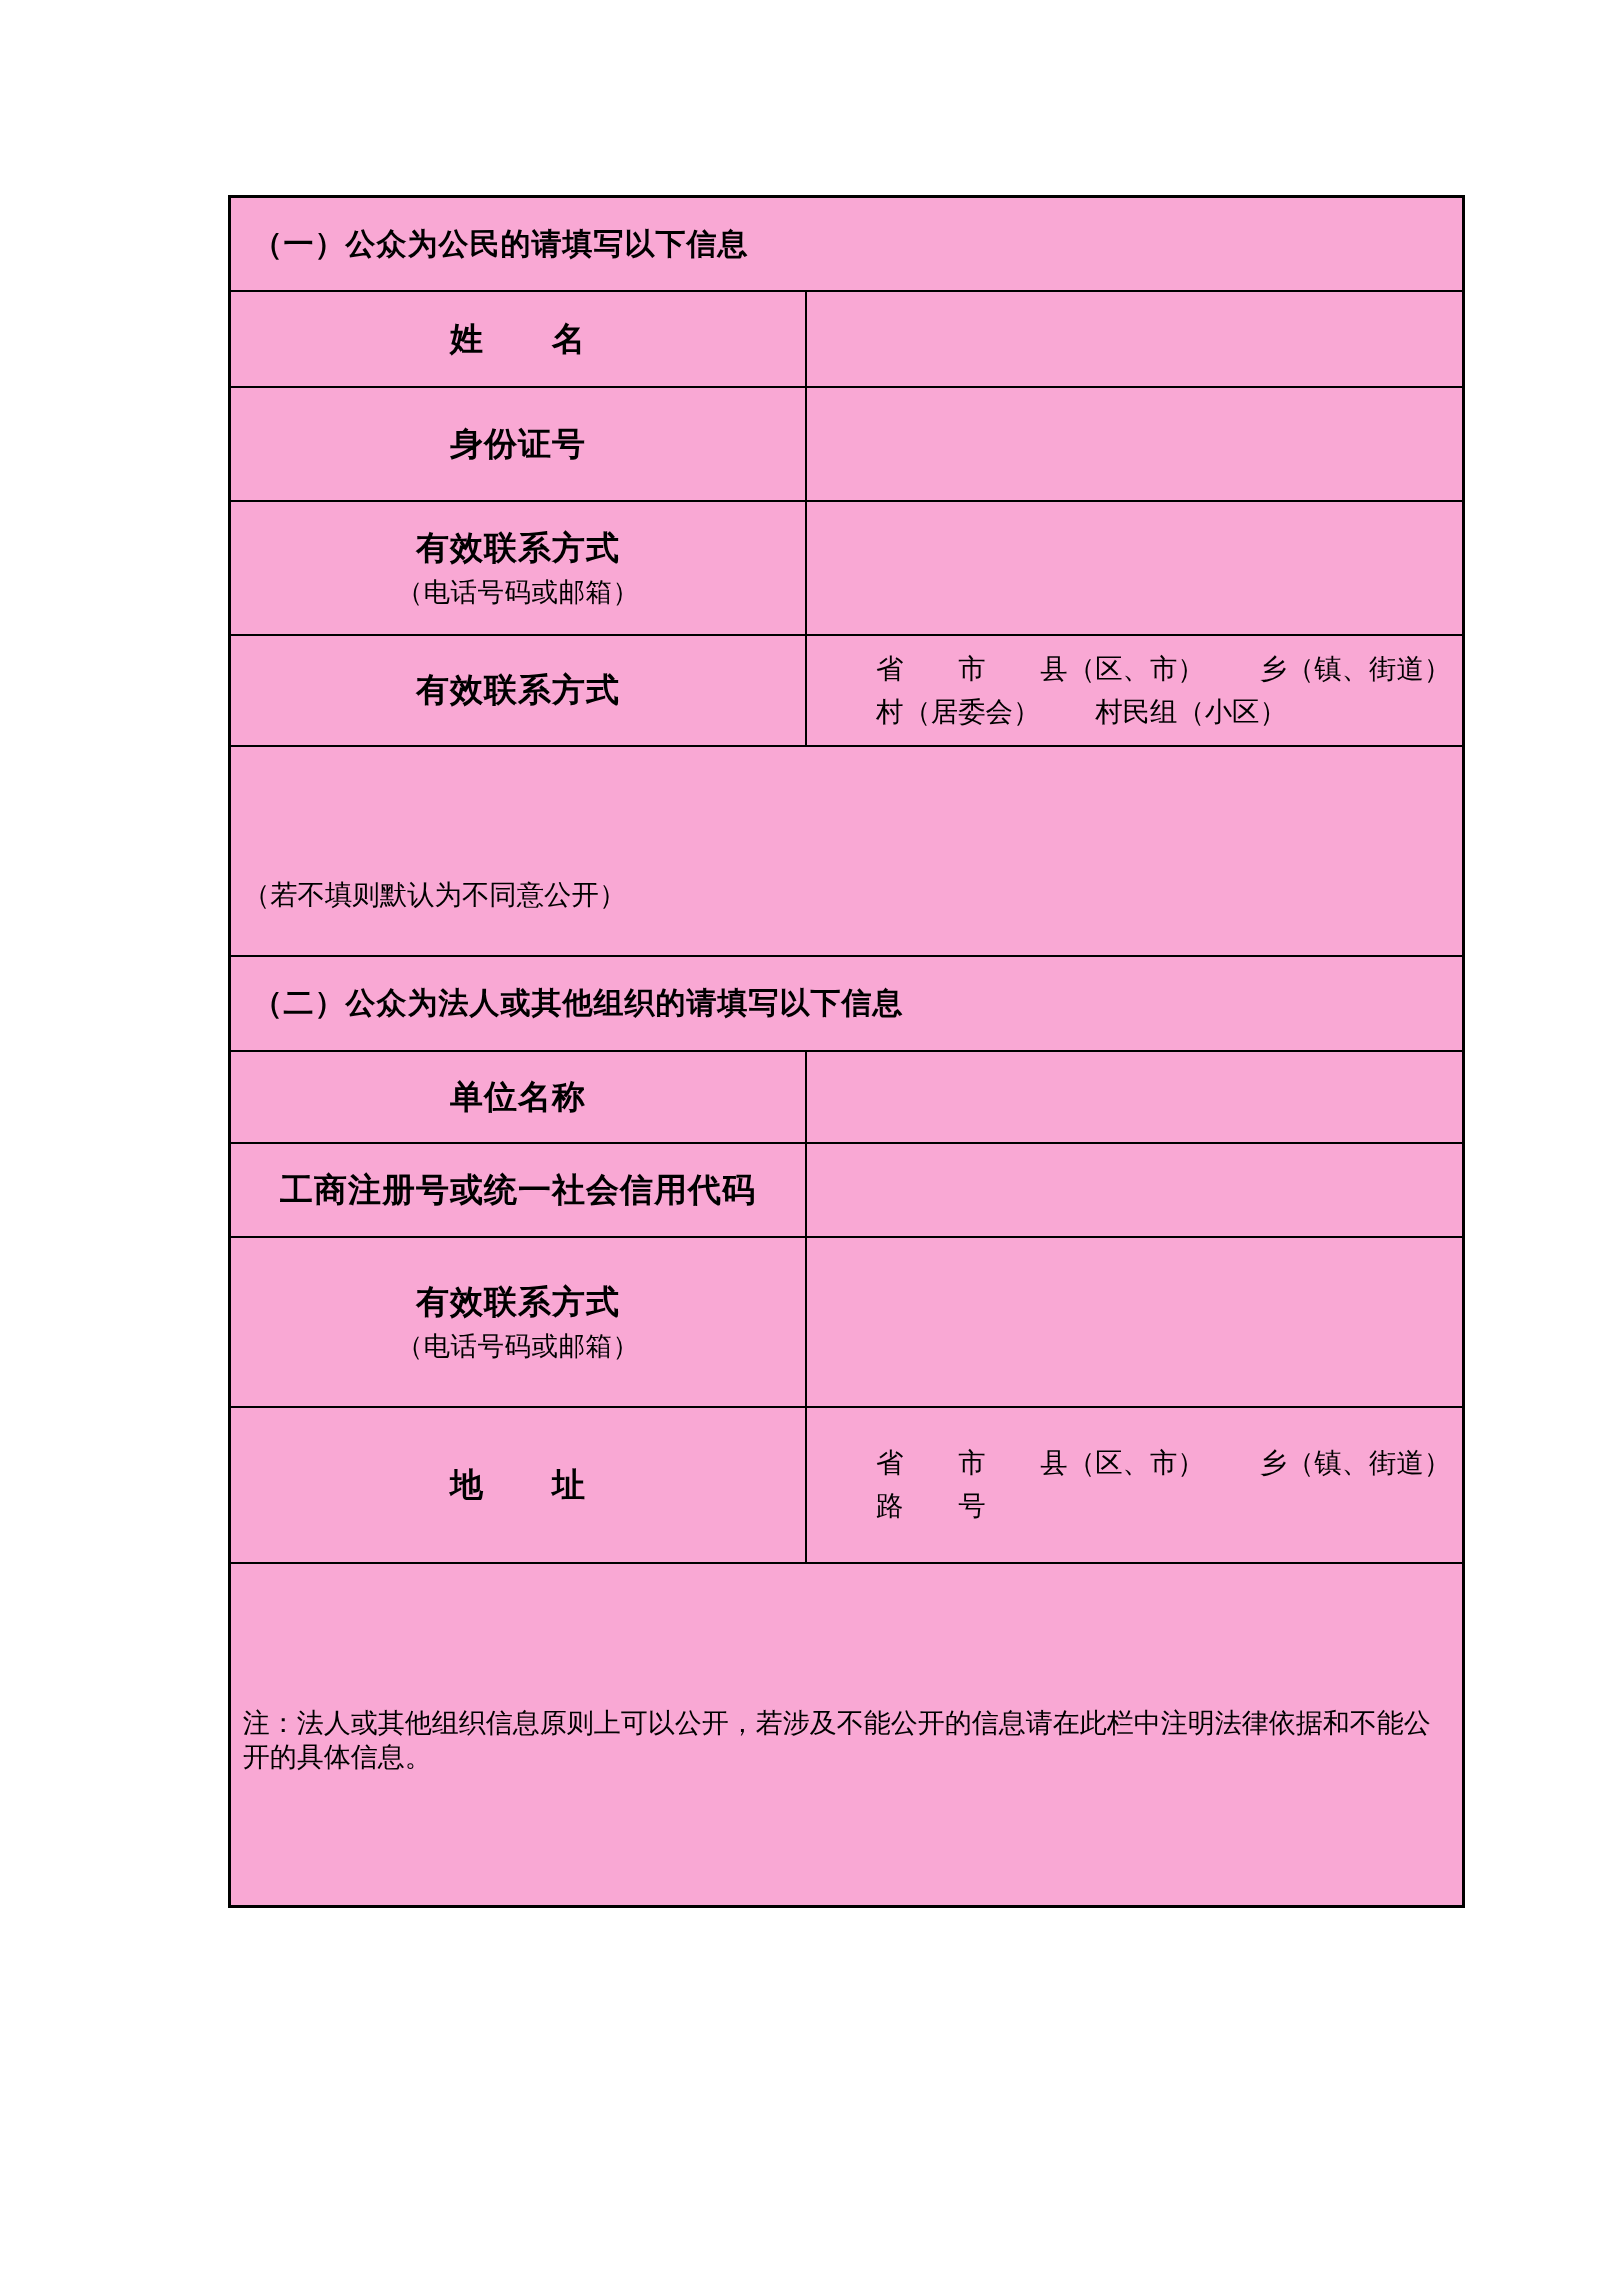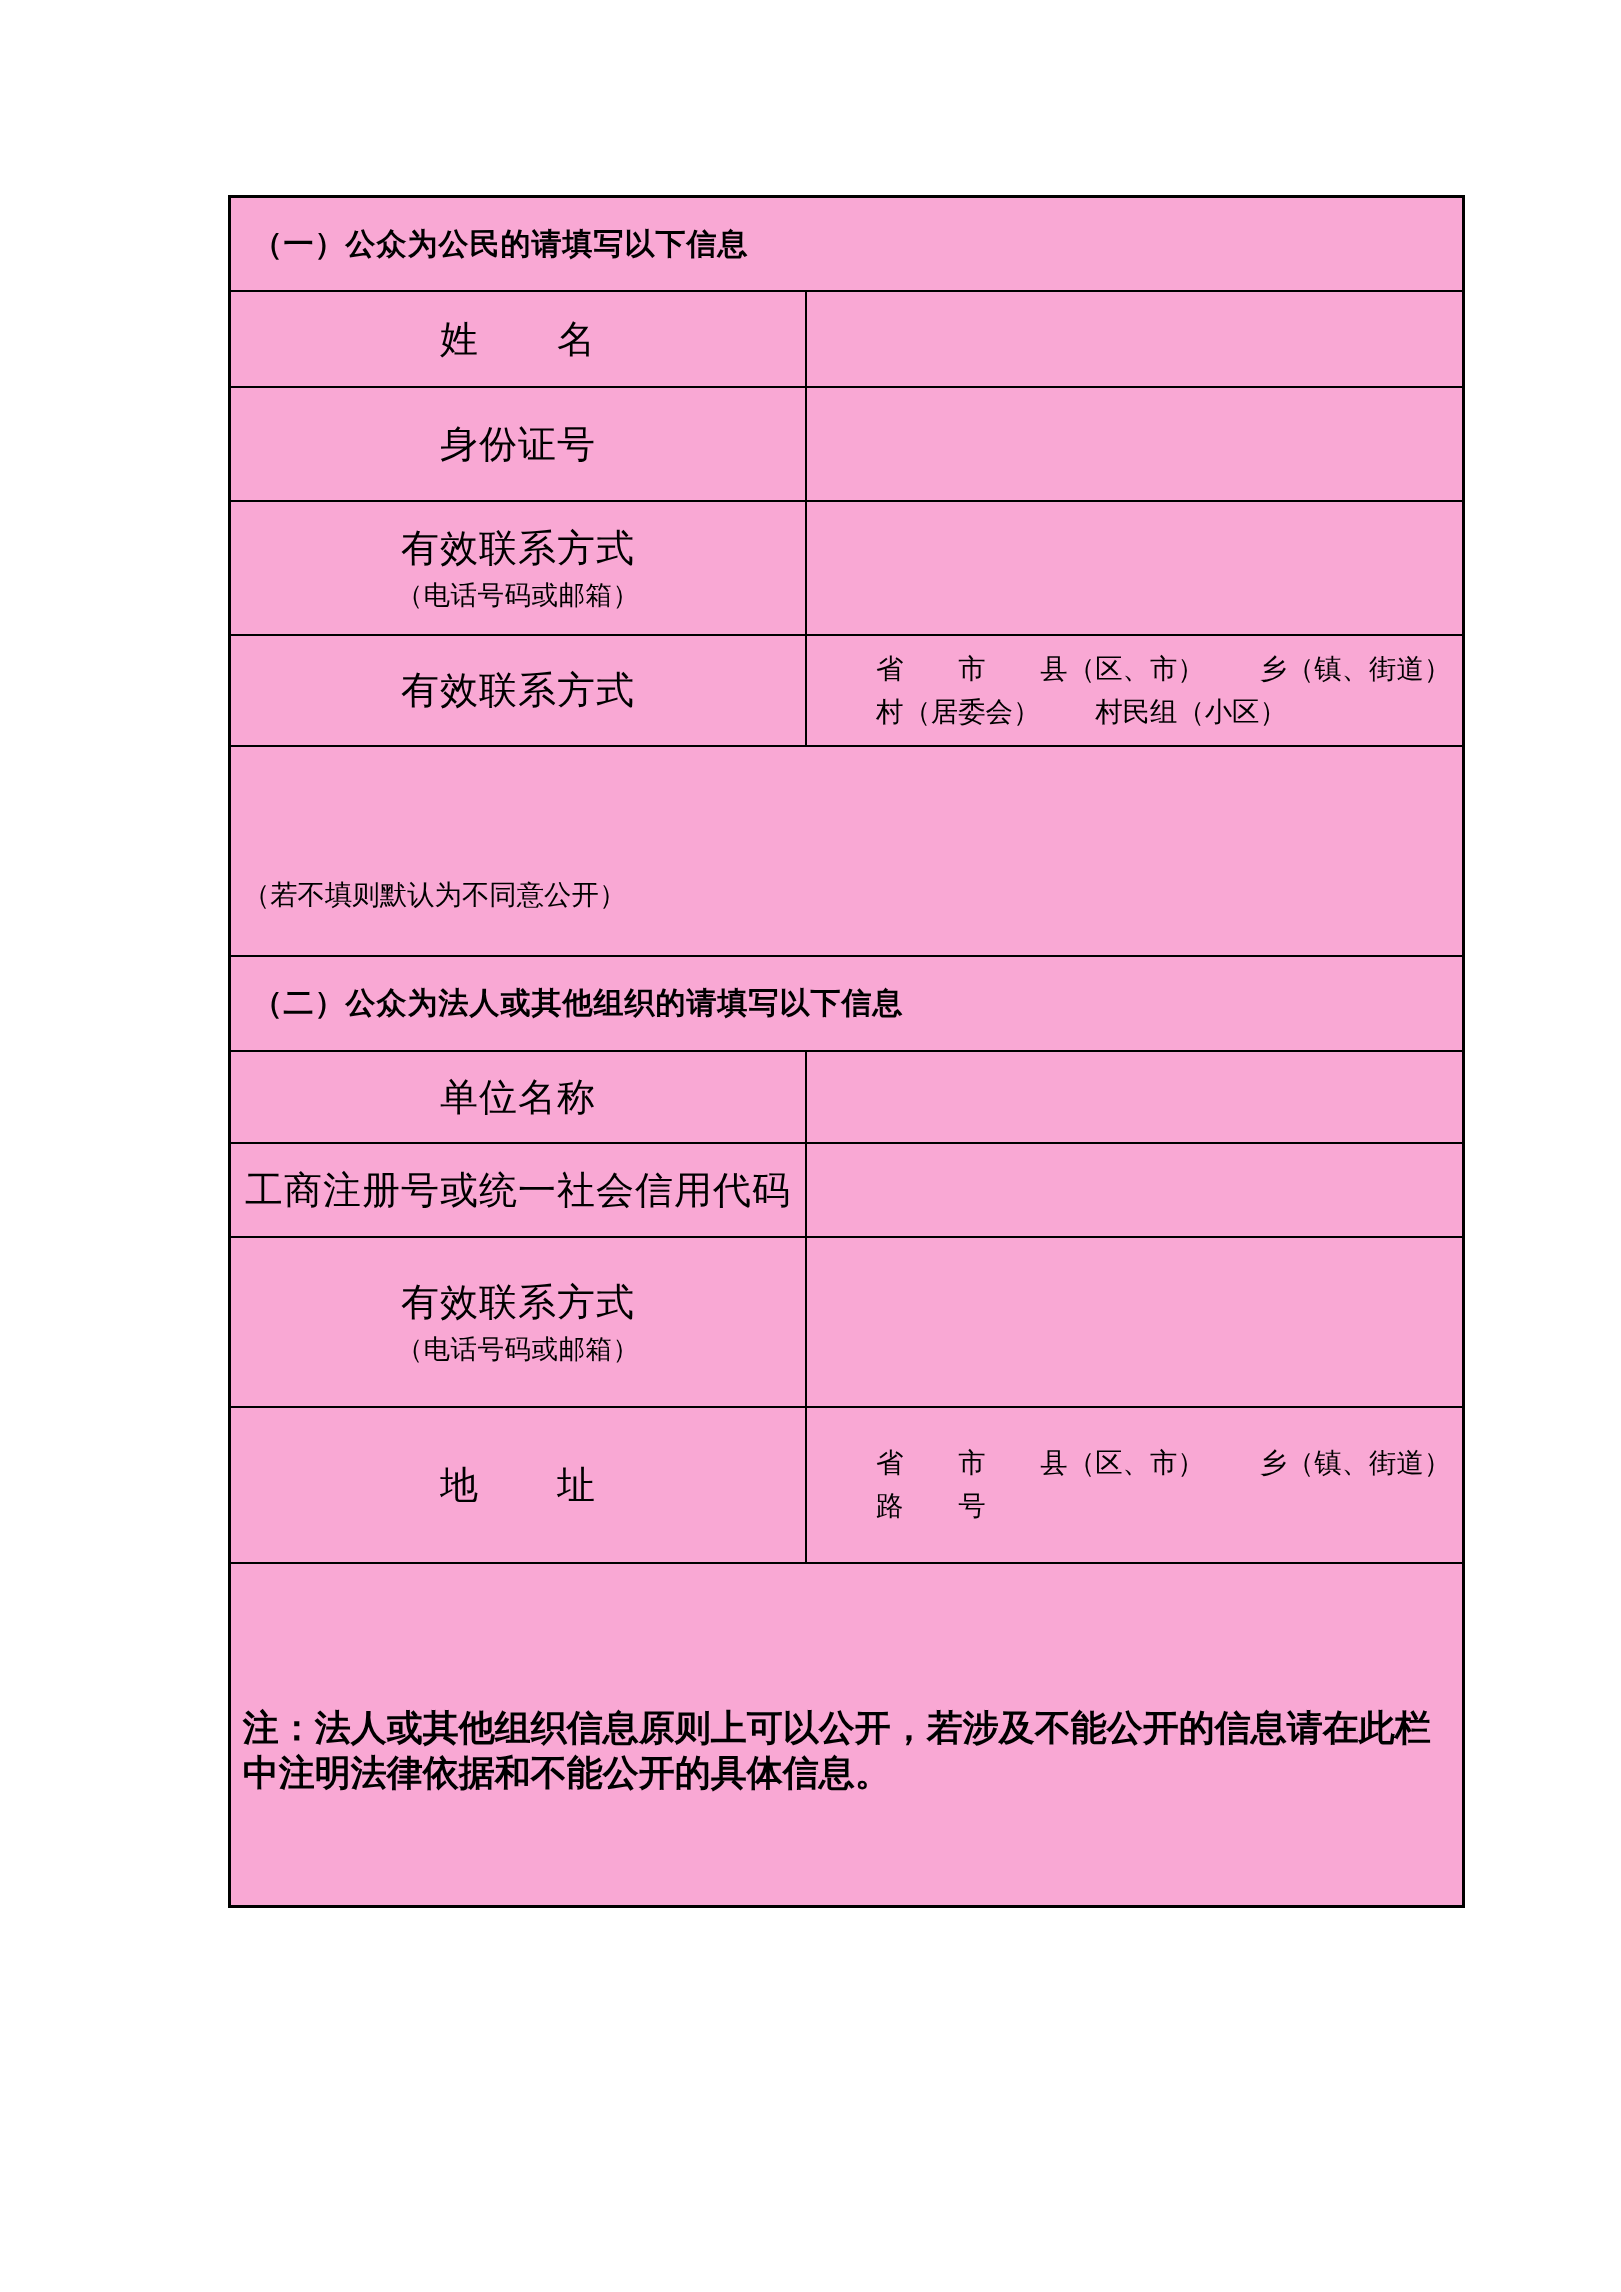--- a/index.html
+++ b/index.html
@@ -51,22 +51,22 @@
     text-align: center;
   }
   .value-cell {
     flex: 1;
     box-sizing: border-box;
     display: flex;
     flex-direction: column;
     justify-content: center;
   }
   .label {
-    font-weight: normal;
-    font-size: 38px;
+    font-weight: bold;
+    font-size: 33px;
     letter-spacing: 1px;
   }
   .sub-label {
     font-weight: normal;
     font-size: 26.5px;
     margin-top: 3px;
     letter-spacing: 0.5px;
   }
   .addr-block {
     padding-left: 69px;
@@ -76,23 +76,22 @@
   }
   .consent-value-cell {
     justify-content: flex-end;
     padding-bottom: 42px;
     padding-left: 11.8px;
     font-size: 27.4px;
   }
   .note-cell {
     box-sizing: border-box;
     padding: 142px 11.8px 0 11.8px;
-    font-size: 36px;
-    line-height: 45px;
-    font-weight: bold;
+    font-size: 27px;
+    line-height: 34px;
   }
 </style>
 </head>
 <body>
 
 <div class="doc-table">
 
   <div class="row section-header-row" style="height:94px">
     <div class="section-header">（一）公众为公民的请填写以下信息</div>
   </div>

